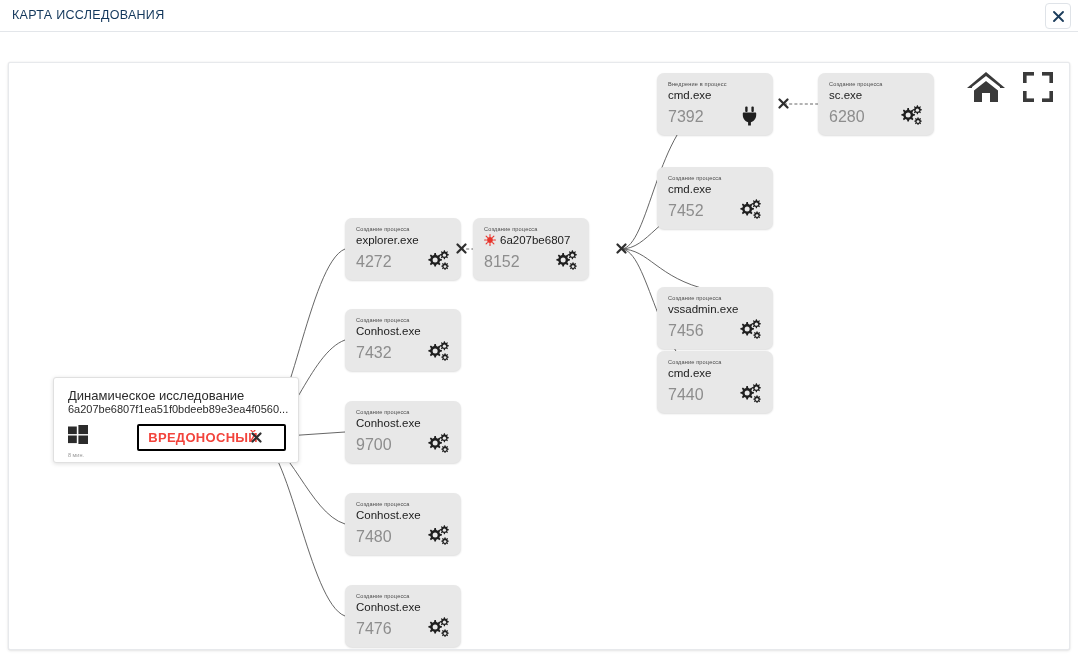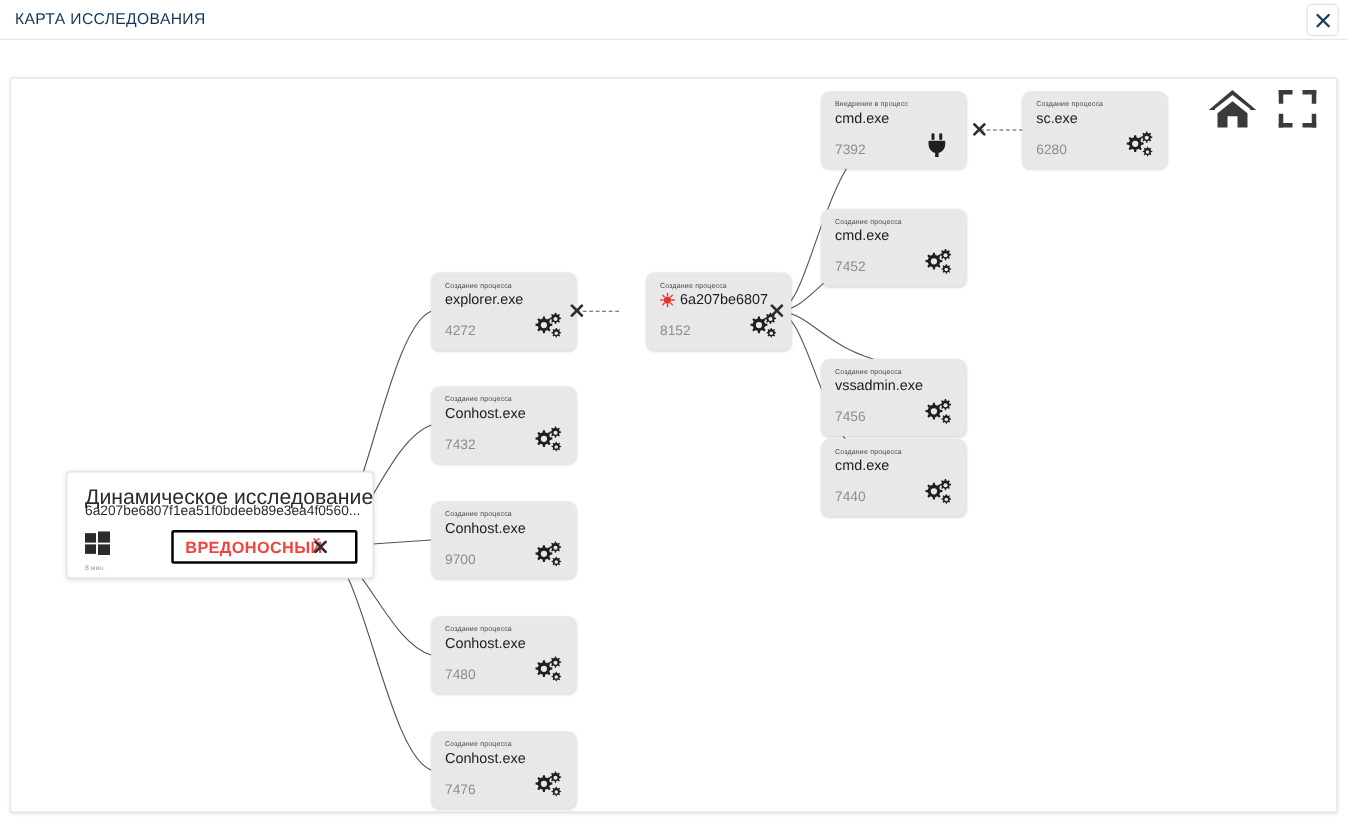--- a/index.html
+++ b/index.html
@@ -81,21 +81,21 @@
   }
   .node-name {
     position: absolute; left: 11px; top: 16px;
     font-size: 11.5px;
     color: #1c1c1c;
     white-space: nowrap;
     display: flex; align-items: center; gap: 4px;
   }
   .node-pid {
     position: absolute; left: 11px; bottom: 9px;
-    font-size: 11px;
+    font-size: 16px;
     color: #8d8d8d;
     white-space: nowrap;
   }
   .node-icon {
     position: absolute; right: 10px; bottom: 7px;
     width: 26px; height: 24px;
   }
   .node-icon svg { display: block; }
   .virus-glyph { display: inline-block; width: 12px; height: 12px; }
 
@@ -106,21 +106,21 @@
     width: 246px; height: 86px;
     background: #ffffff;
     border: 1px solid #e0e0e0;
     border-radius: 3px;
     box-shadow: 0 1px 4px rgba(0,0,0,0.13);
     z-index: 25;
     cursor: pointer;
   }
   #root-title {
     position: absolute; left: 14px; top: 10px;
-    font-size: 17px; color: #2b2b2b;
+    font-size: 13px; color: #2b2b2b;
     white-space: nowrap;
   }
   #root-hash {
     position: absolute; left: 14px; top: 25px;
     font-size: 11px; color: #2b2b2b;
     white-space: nowrap;
   }
   #windows-logo {
     position: absolute; left: 14px; top: 47px;
     width: 20px; height: 19px;
@@ -260,21 +260,21 @@
     <path d="M9.4 4.1 l1.5 0 .35 1.9 a5.2 5.2 0 0 1 1.55 .64 l1.6 -1.1 1.05 1.05 -1.1 1.6 a5.2 5.2 0 0 1 .64 1.55 l1.9 .35 0 1.5 -1.9 .35 a5.2 5.2 0 0 1 -.64 1.55 l1.1 1.6 -1.05 1.05 -1.6 -1.1 a5.2 5.2 0 0 1 -1.55 .64 l-.35 1.9 -1.5 0 -.35 -1.9 a5.2 5.2 0 0 1 -1.55 -.64 l-1.6 1.1 -1.05 -1.05 1.1 -1.6 a5.2 5.2 0 0 1 -.64 -1.55 l-1.9 -.35 0 -1.5 1.9 -.35 a5.2 5.2 0 0 1 .64 -1.55 l-1.1 -1.6 1.05 -1.05 1.6 1.1 a5.2 5.2 0 0 1 1.55 -.64 z"></path>
     <circle cx="10.15" cy="11.05" r="2.5" fill="#e8e8e8"></circle>
     <path d="M18.9 1.2 l1 0 .23 1.25 a3.5 3.5 0 0 1 1.03 .43 l1.06 -.73 .7 .7 -.73 1.06 a3.5 3.5 0 0 1 .43 1.03 l1.25 .23 0 1 -1.25 .23 a3.5 3.5 0 0 1 -.43 1.03 l.73 1.06 -.7 .7 -1.06 -.73 a3.5 3.5 0 0 1 -1.03 .43 l-.23 1.25 -1 0 -.23 -1.25 a3.5 3.5 0 0 1 -1.03 -.43 l-1.06 .73 -.7 -.7 .73 -1.06 a3.5 3.5 0 0 1 -.43 -1.03 l-1.25 -.23 0 -1 1.25 -.23 a3.5 3.5 0 0 1 .43 -1.03 l-.73 -1.06 .7 -.7 1.06 .73 a3.5 3.5 0 0 1 1.03 -.43 z"></path>
     <circle cx="19.4" cy="6.19" r="1.65" fill="#e8e8e8"></circle>
     <path d="M19.6 13.3 l.85 0 .2 1.07 a3 3 0 0 1 .88 .37 l.91 -.63 .6 .6 -.63 .91 a3 3 0 0 1 .37 .88 l1.07 .2 0 .85 -1.07 .2 a3 3 0 0 1 -.37 .88 l.63 .91 -.6 .6 -.91 -.63 a3 3 0 0 1 -.88 .37 l-.2 1.07 -.85 0 -.2 -1.07 a3 3 0 0 1 -.88 -.37 l-.91 .63 -.6 -.6 .63 -.91 a3 3 0 0 1 -.37 -.88 l-1.07 -.2 0 -.85 1.07 -.2 a3 3 0 0 1 .37 -.88 l-.63 -.91 .6 -.6 .91 .63 a3 3 0 0 1 .88 -.37 z"></path>
     <circle cx="20.02" cy="17.58" r="1.4" fill="#e8e8e8"></circle>
   </g>
           </svg>
         </div>
       </div>
-      <div class="process-node" style="left: 508px; top: 155px; padding-left: 16px;">
+      <div class="process-node" style="left: 464px; top: 155px; padding-left: 16px;">
         <div class="node-event">Создание процесса</div>
         <div class="node-name">
           <span style="display: inline-flex;">
             <svg class="virus-glyph" width="12" height="12" viewBox="0 0 12 12">
   <g fill="#e8332a">
     <circle cx="6" cy="6" r="2.9"></circle>
     <g stroke="#e8332a" stroke-width="1.1" stroke-linecap="round">
       <path d="M6 0.6 V2.4 M6 9.6 V11.4 M0.6 6 H2.4 M9.6 6 H11.4
                M2.1 2.1 L3.4 3.4 M8.6 8.6 L9.9 9.9
                M9.9 2.1 L8.6 3.4 M3.4 8.6 L2.1 9.9"></path>

